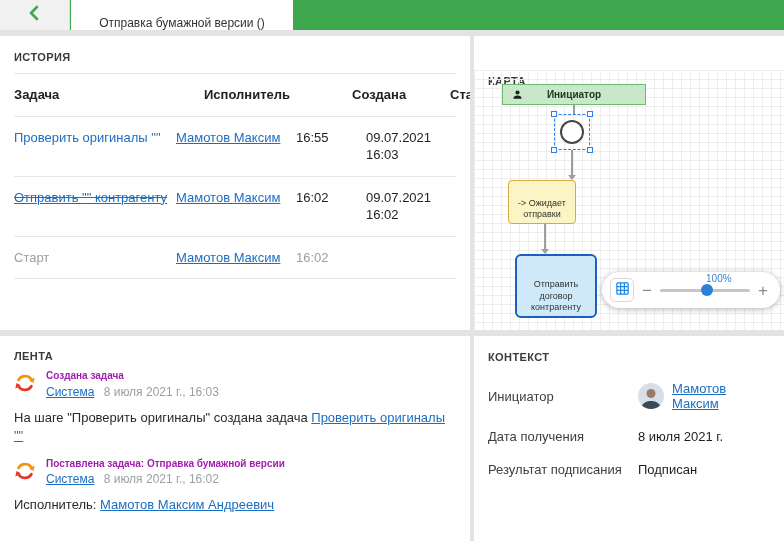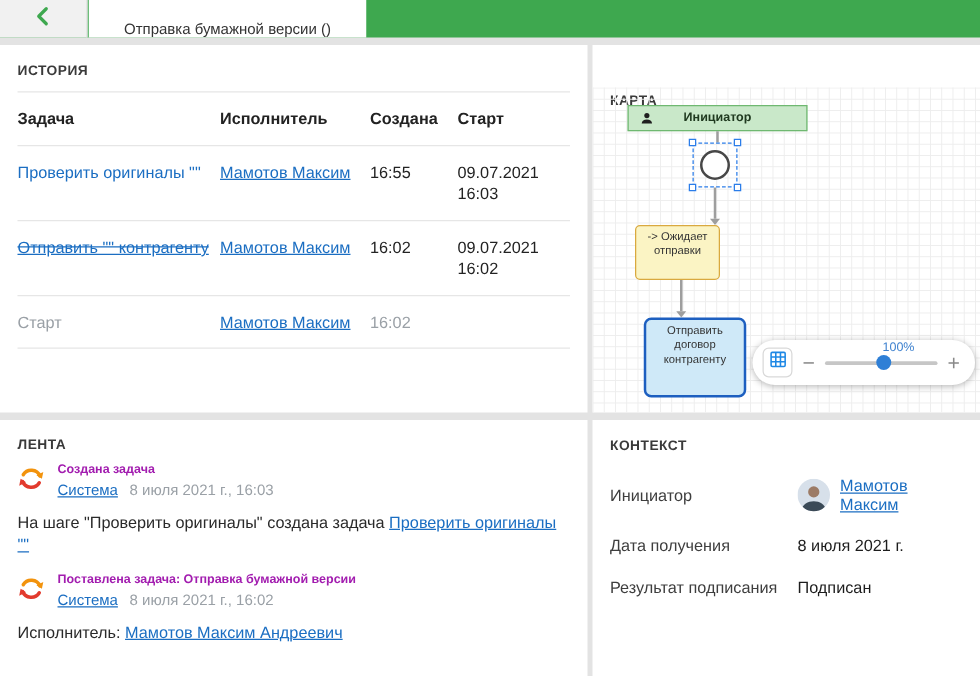--- a/index.html
+++ b/index.html
@@ -33,21 +33,21 @@
   .panel-title { font-size:11px; font-weight:bold; color:#3a3a3a; letter-spacing:.4px; }
 
   
   #history .inner { margin:0 14px; }
   #history .panel-title { padding:15px 0 10px; border-bottom:1px solid #e6e6e6; }
   .grid-row {
     display:grid; grid-template-columns:162px 120px 70px 1fr;
     border-bottom:1px solid #e6e6e6; font-size:13px; padding:12px 0; line-height:1.35;
     align-items:start;
   }
-  .t-head { font-weight:bold; color:#222; }
+  .t-head { font-weight:bold; color:#222;gap:28px; }
   .lnk { color:#1B6EC2; text-decoration:none; cursor:pointer; }
   .lnk.u { text-decoration:underline; }
   .lnk.strike { text-decoration:underline line-through; }
   .muted { color:#9aa0a6; }
 
   
   #map .panel-title { padding:15px 14px 8px;margin-top:24px; }
   .diagram {
     position:absolute; left:0; top:34px; right:0; bottom:0; overflow:hidden; cursor:grab;
     background-image:
@@ -78,21 +78,21 @@
     border:1px dashed #2B7DE9; cursor:pointer;
   }
   .handle { position:absolute; width:6px; height:6px; background:#fff; border:1px solid #2B7DE9; }
   .h-tl { left:-4px; top:-4px; } .h-tr { right:-4px; top:-4px; }
   .h-bl { left:-4px; bottom:-4px; } .h-br { right:-4px; bottom:-4px; }
   .start-ev {
     position:absolute; left:5px; top:5px; width:24px; height:24px;
     border-radius:50%; border:2.5px solid #474747; background:#fff;
   }
   .node {
-    position:absolute; display:flex; align-items:flex-start; justify-content:center;
+    position:absolute; display:flex; align-items:flex-end; justify-content:center;
     text-align:center; font-size:9px; line-height:1.25; color:#333; padding:3px; cursor:pointer;
   }
   .node.yellow { left:34px; top:110px; width:68px; height:44px;
     background:#FBF4C4; border:1.5px solid #D9A93F; border-radius:4px; }
   .node.blue { left:41px; top:184px; width:82px; height:64px;
     background:#CFE9F8; border:2px solid #1D5FC0; border-radius:6px; }
 
   .zoom {
     position:absolute; left:128px; top:202px; width:178px; height:36px; z-index:5;
     background:#fff; border-radius:18px; box-shadow:0 1px 6px rgba(0,0,0,.3);

